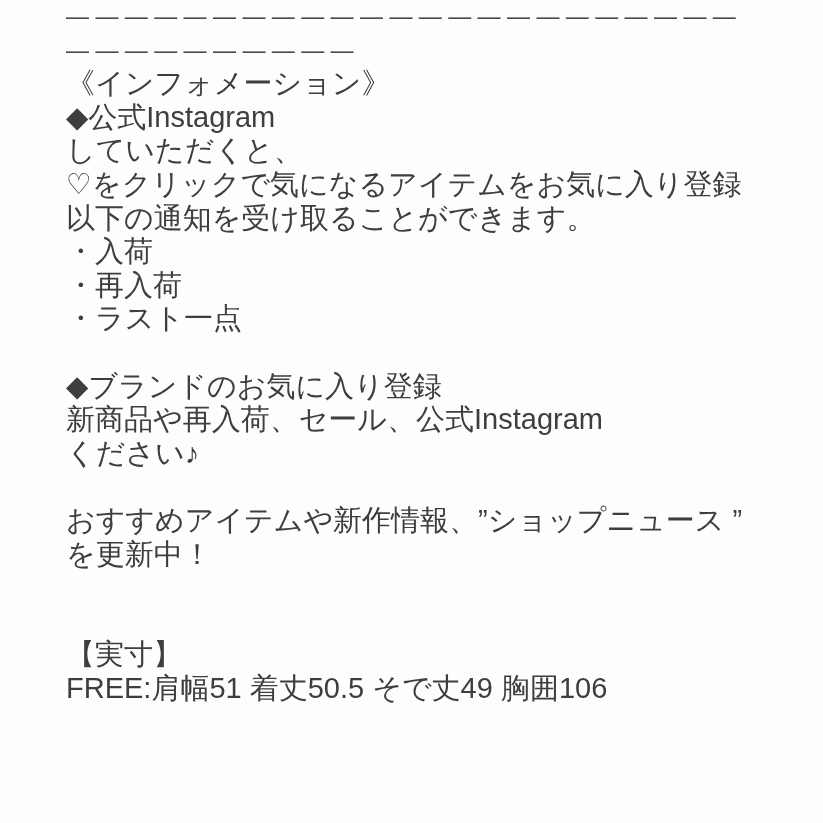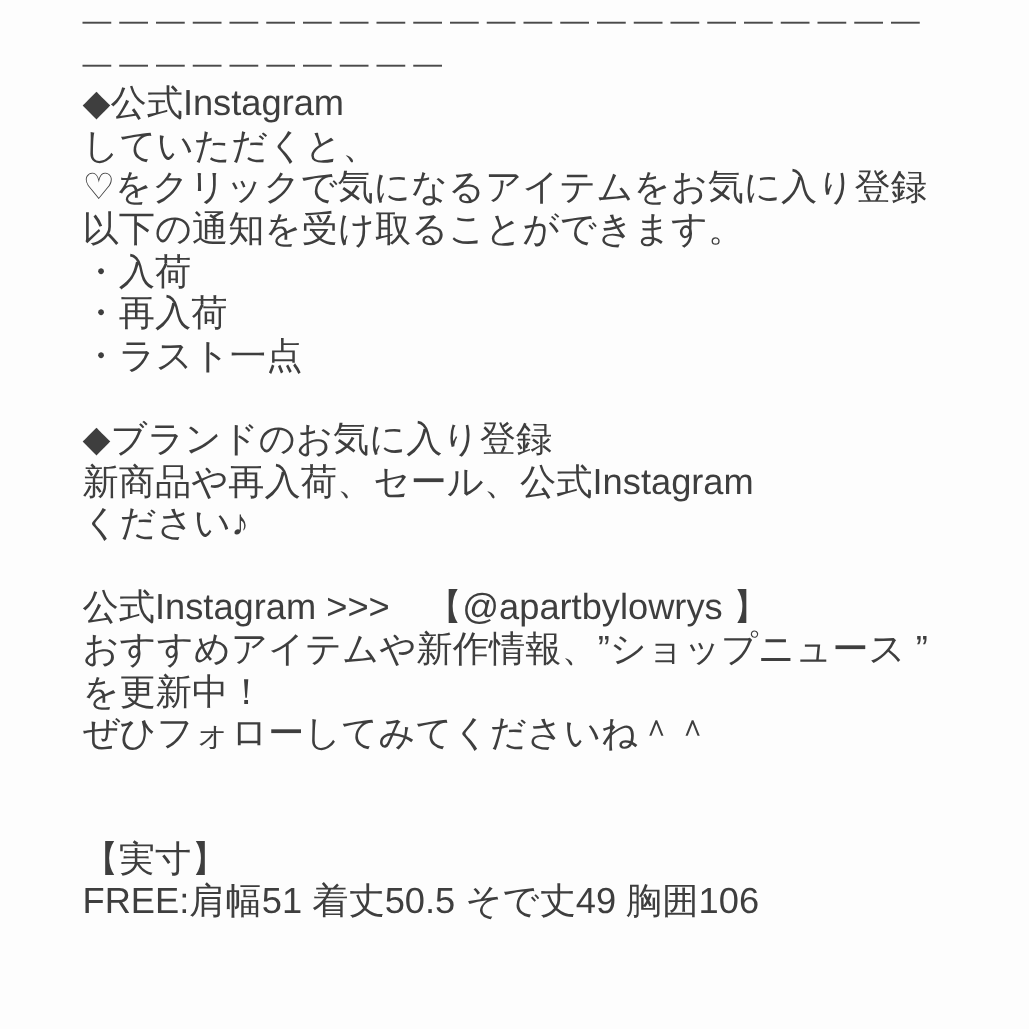--- a/index.html
+++ b/index.html
@@ -40,44 +40,43 @@
 </style>
 </head>
 <body>
 
 <div class="page">
   <div class="content">
 
     <div class="line divider-line">———————————————————————</div>
     <div class="line divider-line">——————————</div>
 
+    <div class="line">《インフォメーション》</div>
 
     <div class="line">◆公式Instagram</div>
     <div class="line">していただくと、</div>
     <div class="line">♡をクリックで気になるアイテムをお気に入り登録</div>
     <div class="line">以下の通知を受け取ることができます。</div>
 
     <div>
       <div class="line">・入荷</div>
       <div class="line">・再入荷</div>
       <div class="line">・ラスト一点</div>
     </div>
 
     <div class="spacer"></div>
 
     <div class="line">◆ブランドのお気に入り登録</div>
     <div class="line">新商品や再入荷、セール、公式Instagram</div>
     <div class="line">ください♪</div>
 
     <div class="spacer"></div>
 
-    <div class="line">公式Instagram &gt;&gt;&gt;　【@apartbylowrys 】</div>
     <div class="line">おすすめアイテムや新作情報、”ショップニュース ”</div>
     <div class="line">を更新中！</div>
-    <div class="line">ぜひフォローしてみてくださいね＾＾</div>
 
     <div class="spacer"></div>
     <div class="spacer"></div>
 
     <div class="line">【実寸】</div>
     <div class="line">FREE:肩幅51 着丈50.5 そで丈49 胸囲106</div>
 
   </div>
 </div>
 

